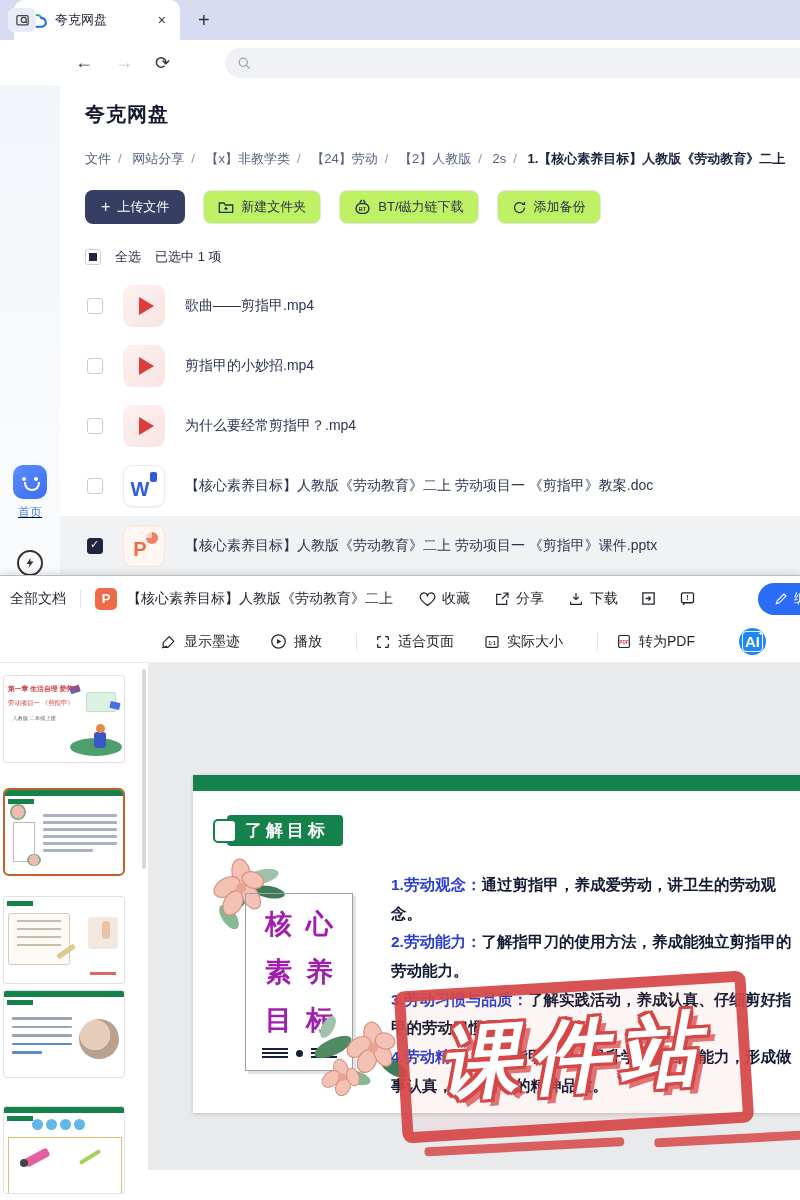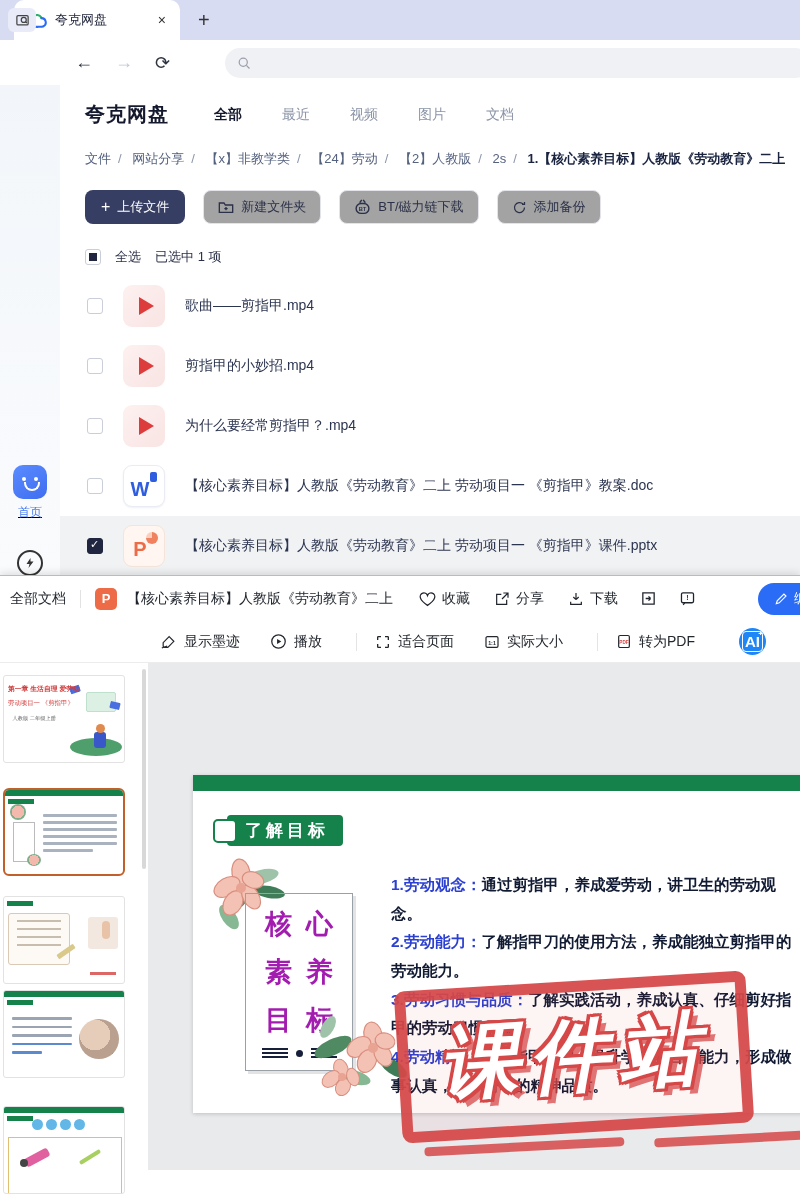--- a/index.html
+++ b/index.html
@@ -46,21 +46,21 @@
   .drive-tabs { display:flex; gap:40px; margin-left:45px; font-size:14px; color:#8a93a6; }
   .drive-tabs .t.active { color:#15192e; font-weight:bold; }
   .breadcrumb { margin-top:22px; font-size:13px; color:#55627f; white-space:nowrap; overflow:hidden; width:720px; }
   .breadcrumb .sep { margin:0 7px; color:#8b95ab; }
   .breadcrumb .last { color:#1a2440; font-weight:bold; }
   .actions { margin-top:22px; display:flex; gap:18px; align-items:center; }
   .btn-primary { background:#363e63; color:#fff; font-size:13px; border-radius:8px; height:34px;
     display:flex; align-items:center; padding:0 16px; gap:7px; }
   .btn-primary .plus { font-size:16px; }
   .btn-outline { border:1px solid #e2e4ea; border-radius:8px; height:34px; display:flex; align-items:center;
-    padding:0 14px; gap:7px; font-size:13px; color:#2b3148; background:#a3a3a3; }
+    padding:0 14px; gap:7px; font-size:13px; color:#2b3148; background:#bef264; }
   .sel-row { margin-top:24px; display:flex; align-items:center; gap:14px; font-size:13px; color:#2b3148; }
   .cb { width:16px; height:16px; border:1.5px solid #c9ced8; border-radius:3px; background:#fff; position:relative; flex:0 0 auto;}
   .cb.ind::after { content:""; position:absolute; left:3px; top:3px; width:8px; height:8px; background:#20263f; }
   .cb.checked { background:#20263f; border-color:#20263f; }
   .cb.checked::after { content:"✓"; position:absolute; left:2px; top:-1px; color:#fff; font-size:11px; }
   .file-list { margin-top:10px; margin-left:-25px; }
   .file-row { display:flex; align-items:center; height:60px; padding-left:27px; gap:20px; }
   .file-row.selected { background:#f1f2f4; }
   .ficon { width:42px; height:42px; border-radius:9px; position:relative; flex:0 0 auto;
     display:flex; align-items:center; justify-content:center; }
@@ -225,27 +225,20 @@
     <div class="rail-flash">
       <svg width="12" height="12" viewBox="0 0 24 24">
           <path d="M13 2L5 14h6l-2 8 10-13h-6z" fill="#333"></path>
         </svg>
     </div>
   </div>
 
   <div class="main">
     <div class="drive-header">
       <div class="drive-title">夸克网盘</div>
-      <div class="drive-tabs">
-        <span class="t active">全部</span>
-        <span class="t">最近</span>
-        <span class="t">视频</span>
-        <span class="t">图片</span>
-        <span class="t">文档</span>
-      </div>
     </div>
 
     <div class="breadcrumb">
       <span>文件</span><span class="sep">/</span>
       <span>网站分享</span><span class="sep">/</span>
       <span>【x】非教学类</span><span class="sep">/</span>
       <span>【24】劳动</span><span class="sep">/</span>
       <span>【2】人教版</span><span class="sep">/</span>
       <span>2s</span><span class="sep">/</span>
       <span class="last">1.【核心素养目标】人教版《劳动教育》二上</span>

